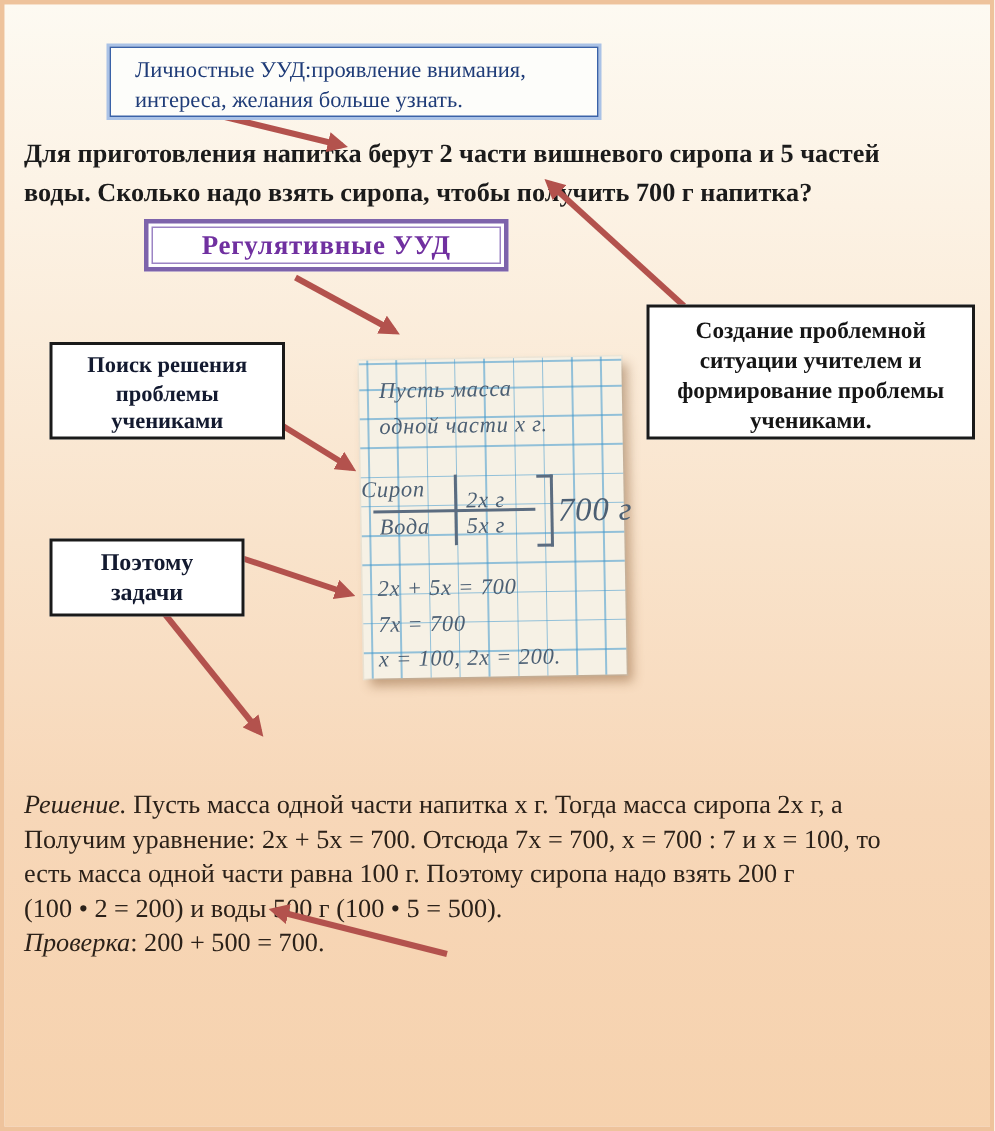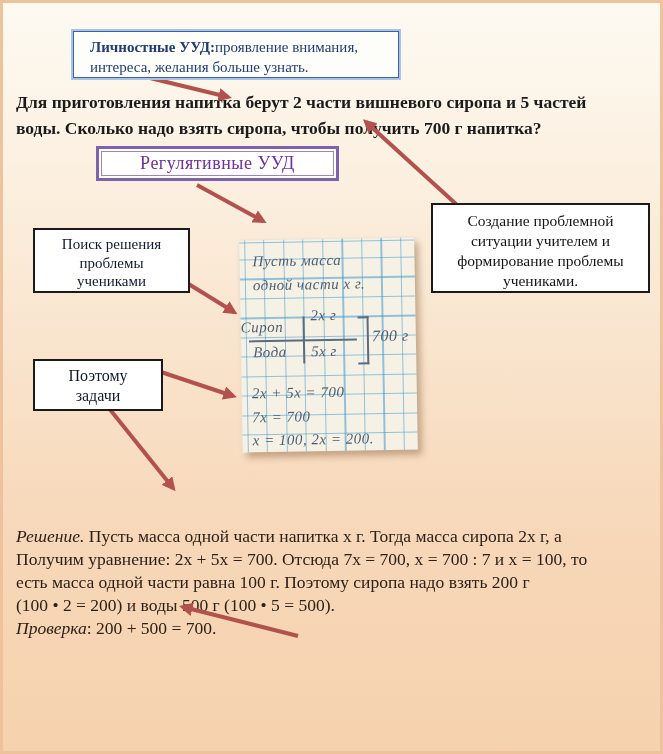--- a/index.html
+++ b/index.html
@@ -13,34 +13,34 @@
       #f9e3cb 48%,
       #f7d7b8 72%,
       var(--page-bg-bottom, #f6d2ae) 100%);
     font-family:"Liberation Serif", serif;
     overflow:hidden;
   }
   .arrows { position:absolute; left:0; top:0; z-index:2; }
   .arrows line { stroke:var(--arrow, #b3524d); stroke-width:4; }
   .arrows .head { fill:var(--arrow, #b3524d); }
 
-  .box { position:absolute; background:#ffffff; text-align:center; font-weight:normal; z-index:3; }
+  .box { position:absolute; background:#ffffff; text-align:center; font-weight:bold; z-index:3; }
   .pre { white-space:pre-line; }
 
   .personal-box {
     left:70px; top:28px; width:300px; height:36px;
     background:#fdfdfa;
     border:1px solid #3a62a8;
     box-shadow:0 0 0 2px #aac2e6;
     text-align:left; padding:5px 8px 4px 16px;
     font-size:15px; line-height:20px;
     color:var(--personal-text, #1f3c78);
     font-weight:normal;
   }
-  .personal-box .ttl { font-weight:bold; }
+  .personal-box .ttl { font-weight:normal; }
 
   .regulative-box {
     left:93px; top:143px; width:237px; height:29px;
     border:3px solid #7d63ab;
     box-shadow:inset 0 0 0 2px #ffffff, inset 0 0 0 3px #9c84c4;
     color:var(--regulative, #7030a0);
     font-size:18px; line-height:29px; letter-spacing:.5px;
   }
 
   .black { border:2px solid #1a1a1a; color:#131a30; }
@@ -68,21 +68,21 @@
     position:absolute; font-style:italic; white-space:nowrap;
     color:var(--notebook-ink, #4c5f73);
     font-size:15px; letter-spacing:.5px;
   }
   .nb-hline { position:absolute; left:8px;  top:100px; width:108px; height:2px; background:#5b6c80; }
   .nb-vline { position:absolute; left:62px; top:77px;  width:2px;  height:47px; background:#5b6c80; }
   .nb-bracket {
     position:absolute; left:117px; top:78px; width:9px; height:44px;
     border-top:2px solid #5b6c80; border-right:2px solid #5b6c80; border-bottom:2px solid #5b6c80;
   }
-  .nb-total { font-size:16px; }
+  .nb-total { font-size:22px; }
 
   .solution {
     position:absolute; left:13px; top:481px; width:648px; z-index:1;
     font-size:17.5px; line-height:23px; color:#2b2119;margin-top:41px;
   }
   .em { font-style:italic; }
 </style>
 </head>
 <body>
 
@@ -125,21 +125,21 @@
 учениками</div>
 
   <div class="box black solving-box pre">Поэтому
 задачи</div>
 
   <div class="notebook">
     <span class="hand" style="left:13px; top:13px;">Пусть масса</span>
     <span class="hand" style="left:13px; top:37px;">одной части х г.</span>
 
     <span class="hand" style="left:0; top:79px;">Сироп</span>
-    <span class="hand" style="left:70px; top:68px;">2х г</span>
+    <span class="hand" style="left:70px; top:87px;">2х г</span>
     <div class="nb-hline"></div>
     <div class="nb-vline"></div>
     <span class="hand" style="left:12px; top:104px;">Вода</span>
     <span class="hand" style="left:70px; top:104px;">5х г</span>
     <div class="nb-bracket"></div>
     <span class="hand nb-total" style="left:131px; top:89px;">700 г</span>
 
     <span class="hand" style="left:10px; top:145px;">2х + 5х = 700</span>
     <span class="hand" style="left:10px; top:169px;">7х = 700</span>
     <span class="hand" style="left:10px; top:192px;">х = 100,  2х = 200.</span>

